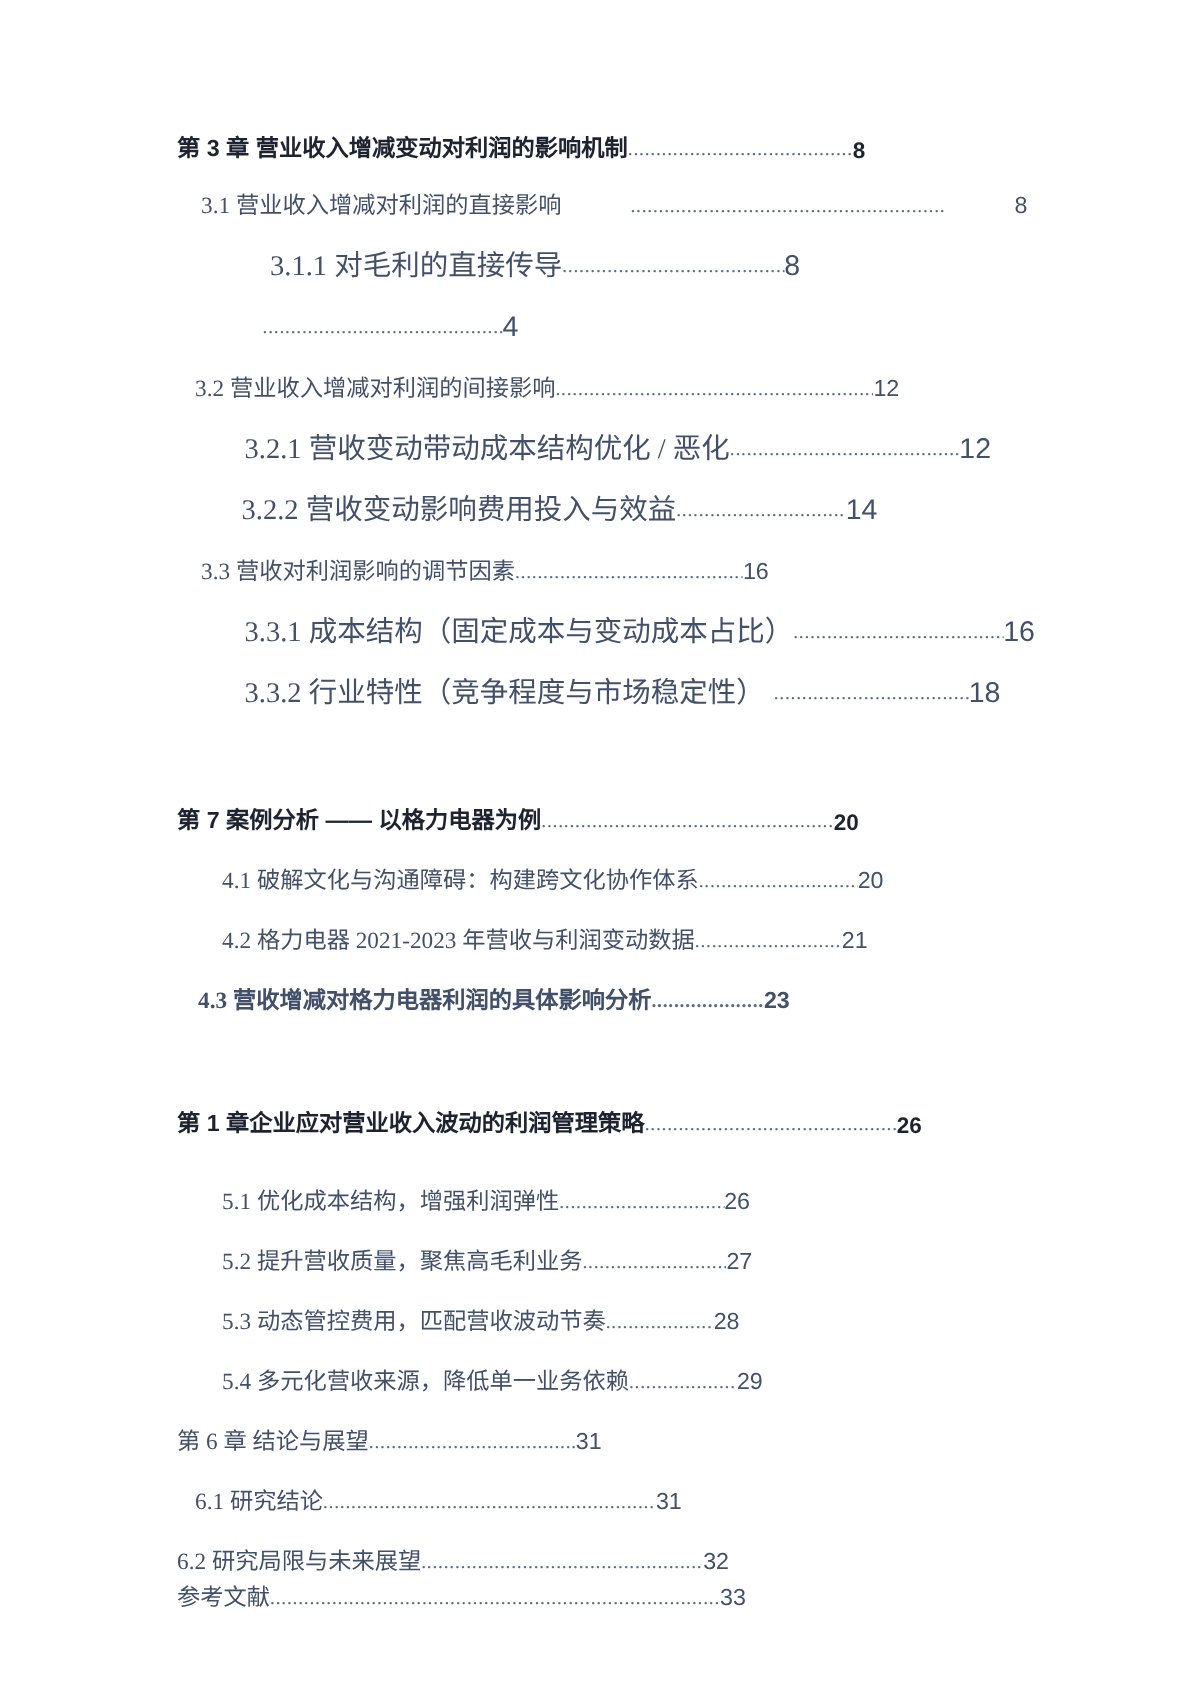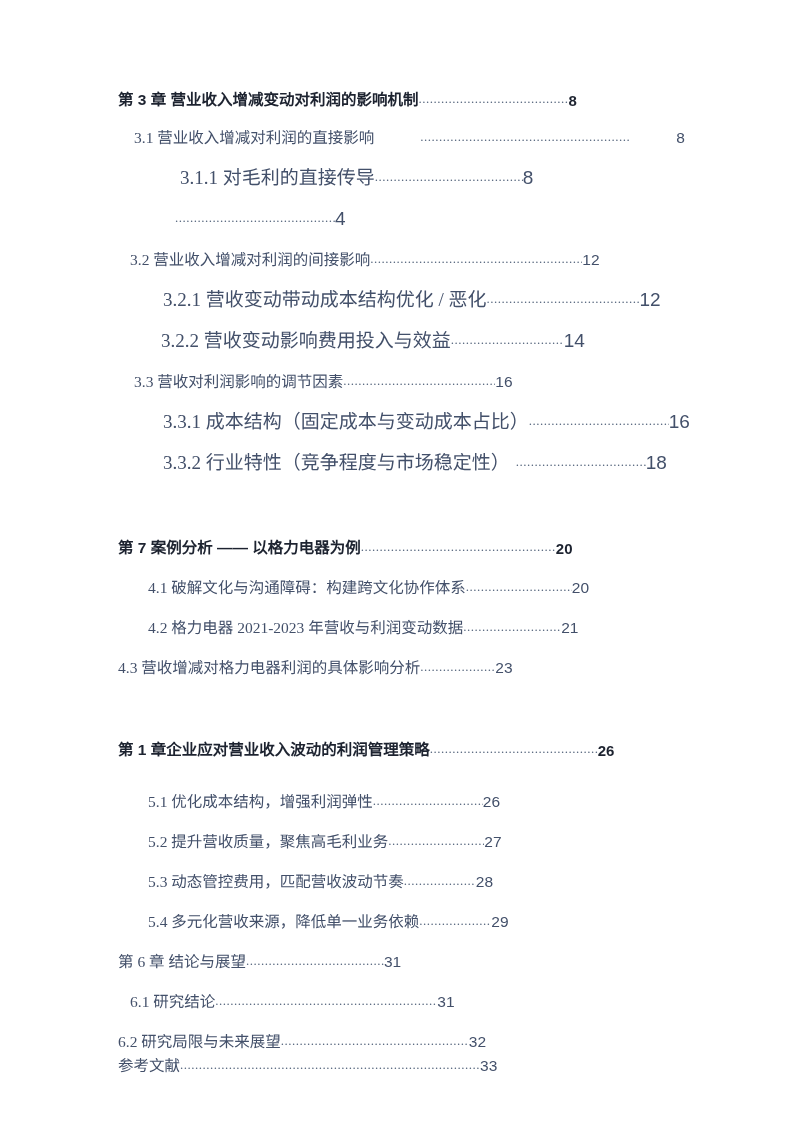--- a/index.html
+++ b/index.html
@@ -168,21 +168,21 @@
       <div class="entry lvl-2" style="margin-left: 30px; margin-top: 24px;">
         <span class="label">4.1  破解文化与沟通障碍：构建跨文化协作体系</span>
         <span class="leader" style="width: 106px;"></span>
         <span class="pagenum">20</span>
       </div>
       <div class="entry lvl-2" style="margin-left: 30px; margin-top: 24px;">
         <span class="label">4.2  格力电器 2021-2023 年营收与利润变动数据</span>
         <span class="leader" style="width: 98px;"></span>
         <span class="pagenum">21</span>
       </div>
-      <div class="entry lvl-2" style="margin-top: 24px;">
+      <div class="entry lvl-2" style="margin-left: 14px; margin-top: 24px; font-weight: bold;">
         <span class="label">4.3  营收增减对格力电器利润的具体影响分析</span>
         <span class="leader" style="width: 75px;"></span>
         <span class="pagenum">23</span>
       </div>
       <div class="entry lvl-chapter" style="margin-left: 0px; margin-top: 66px;">
         <span class="label">第 1 章企业应对营业收入波动的利润管理策略</span>
         <span class="leader" style="width: 168px;"></span>
         <span class="pagenum">26</span>
       </div>
       <div class="entry lvl-2" style="margin-left: 30px; margin-top: 36px;">

